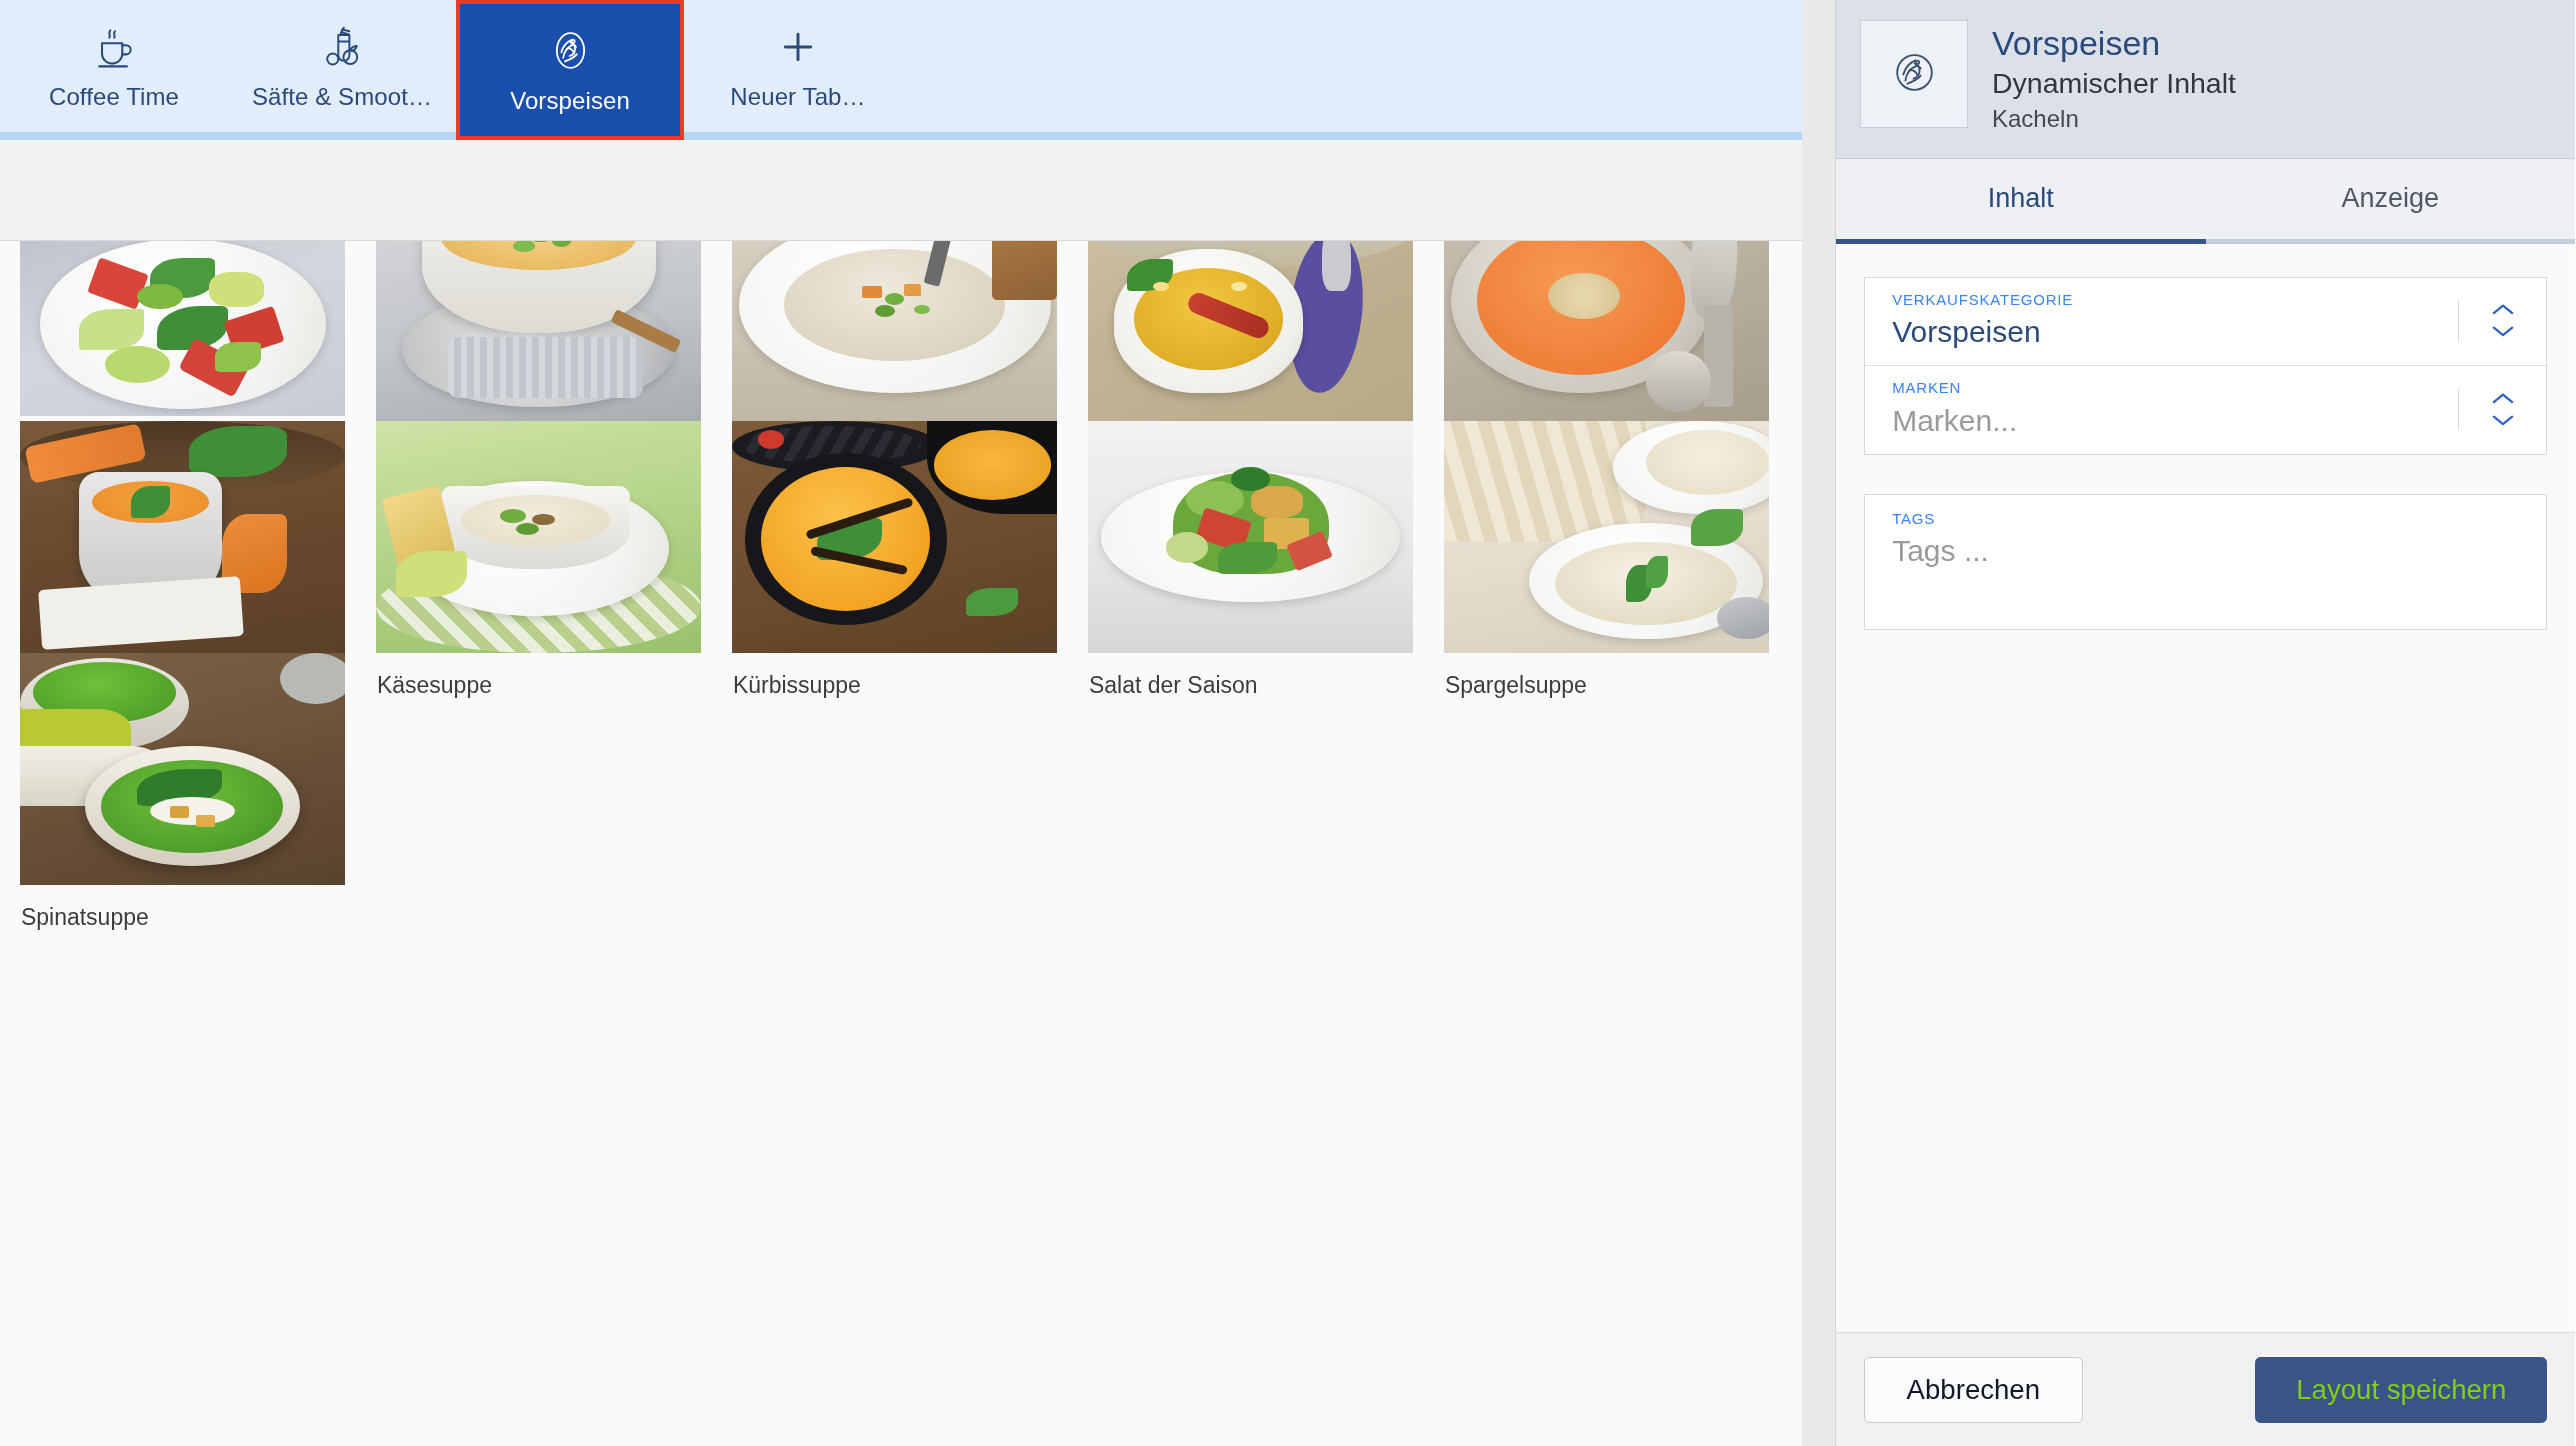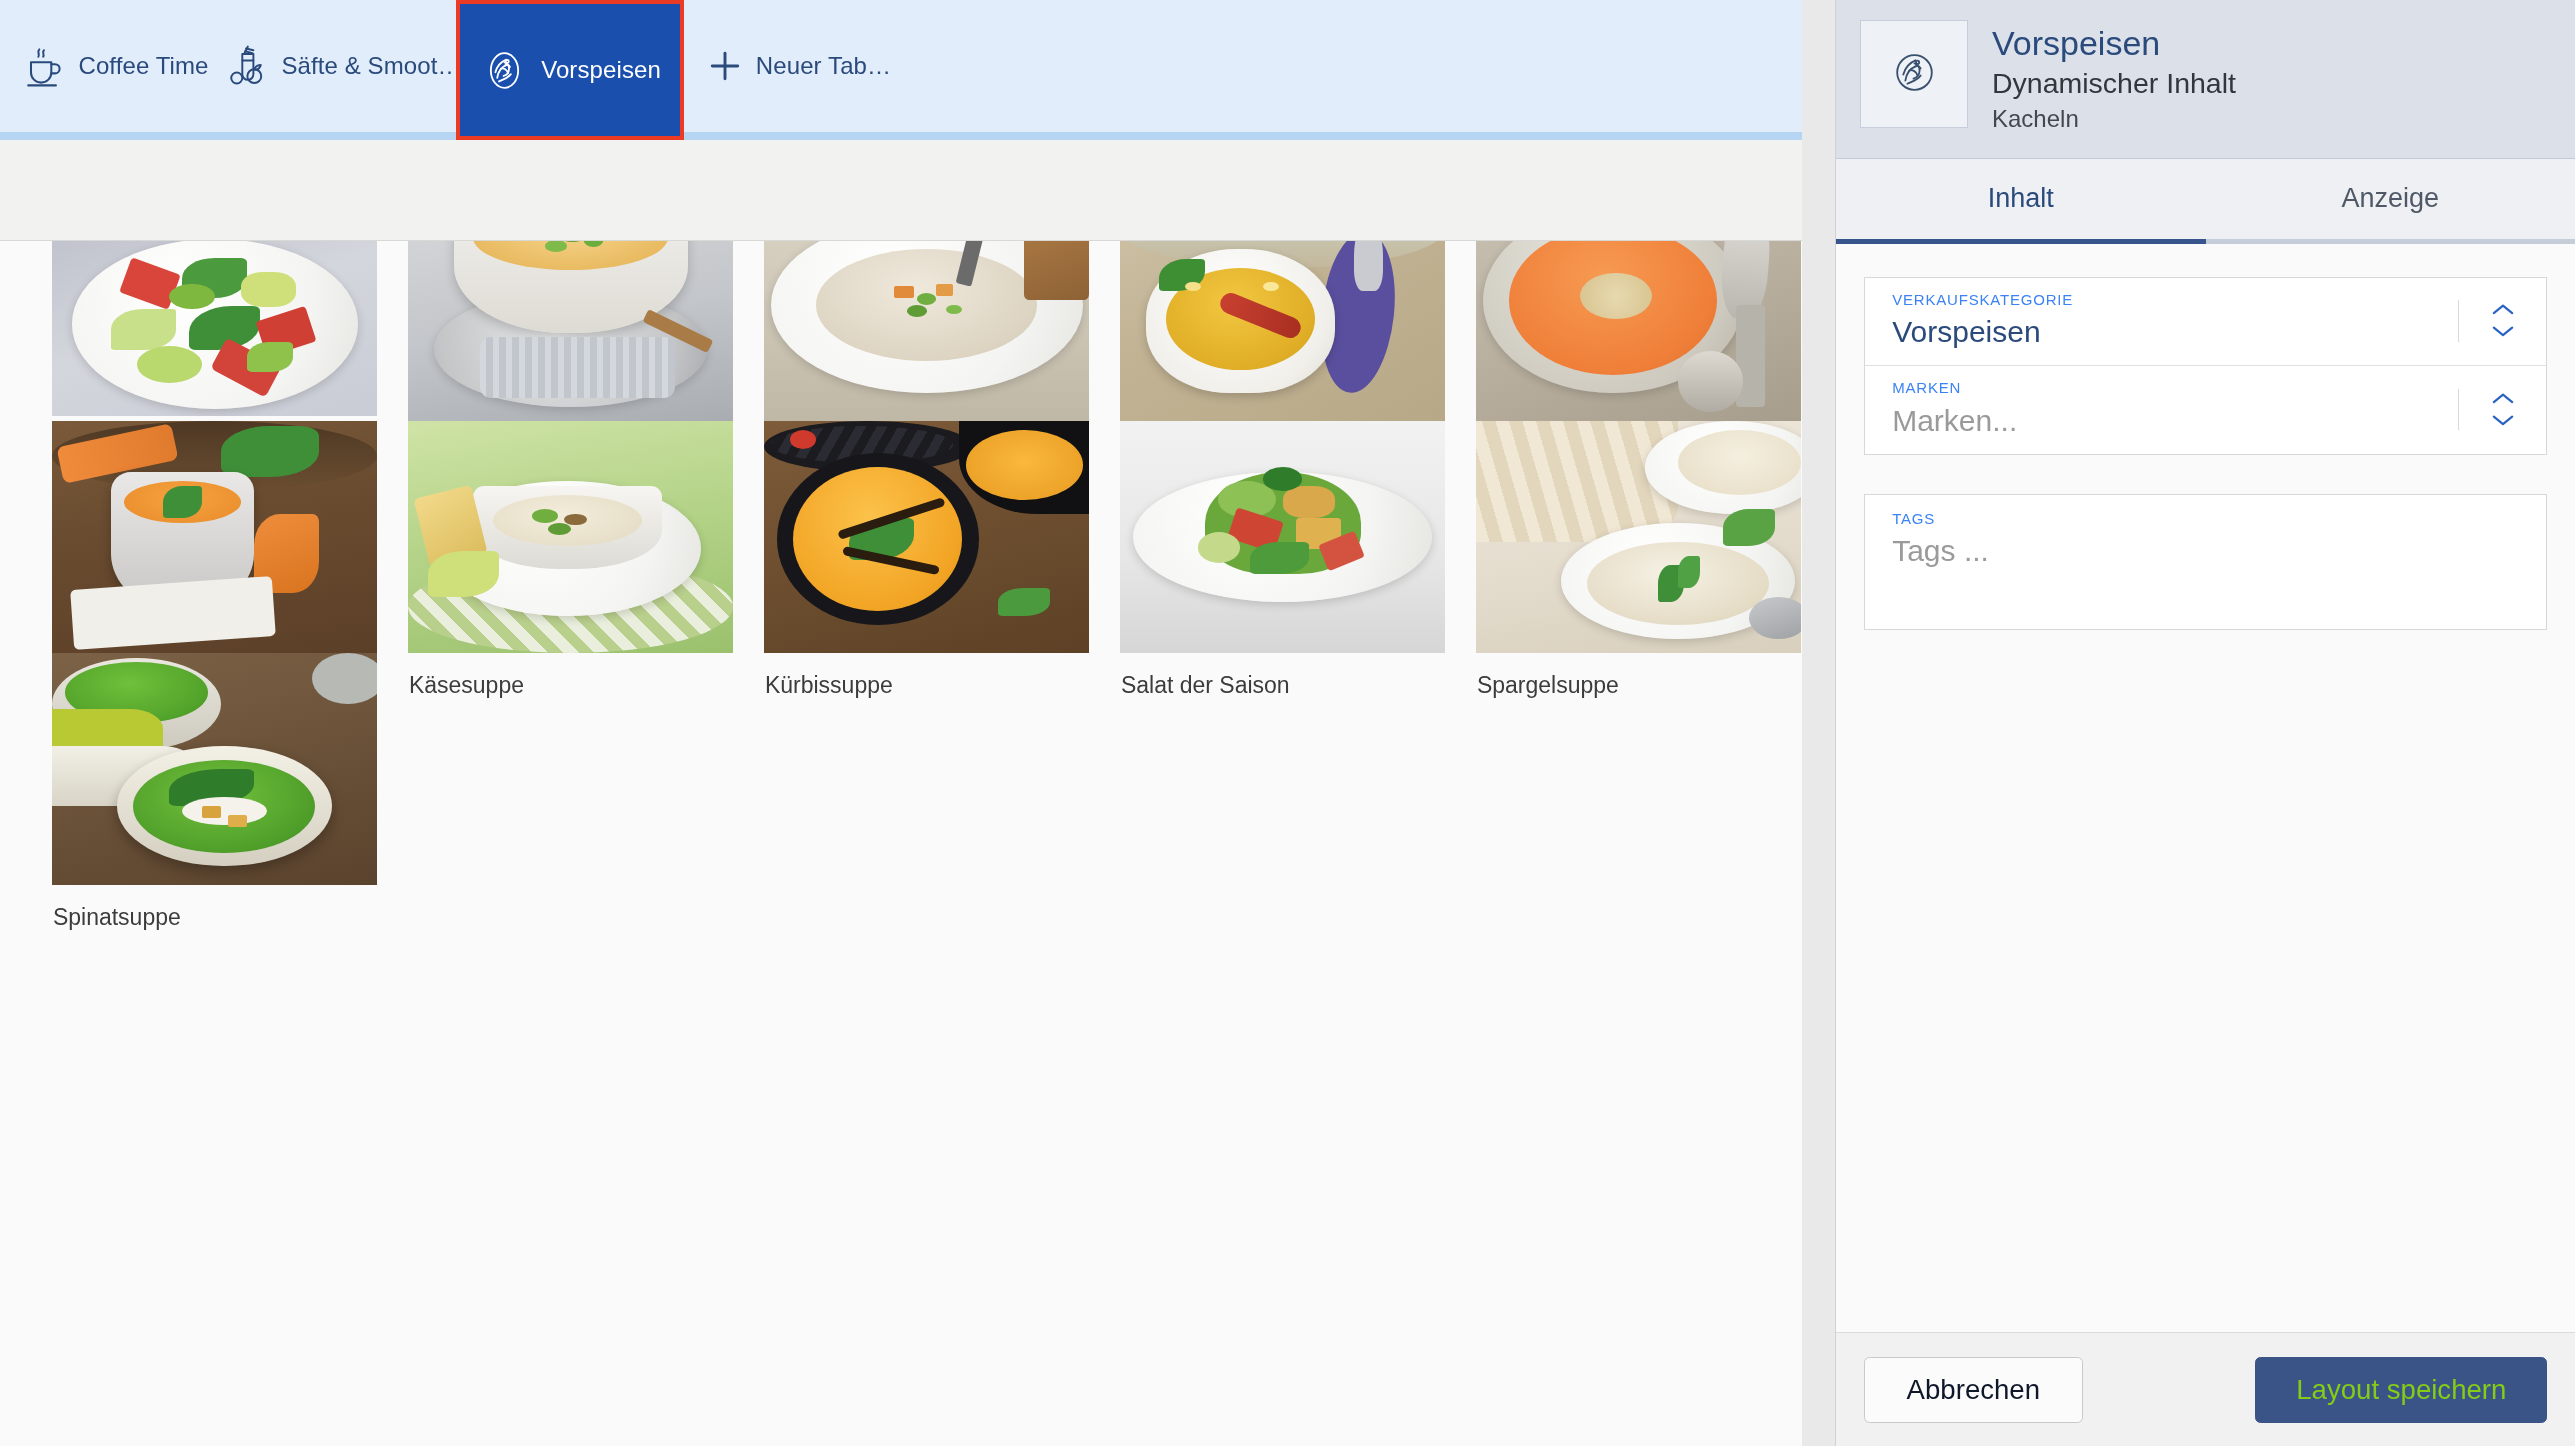--- a/index.html
+++ b/index.html
@@ -25,21 +25,21 @@
     height: 140px;
     background: #e1edfa;
     border-bottom: 8.3px solid #b6d5f2;
     display: flex;
     align-items: stretch;
     position: relative;
     flex: 0 0 auto;
   }
   .tab {
     width: 228px;
-    display: flex; flex-direction: row;
+    display: flex; flex-direction: column;
     align-items: center; justify-content: center;
     gap: 11px;
     color: #2a4a7c;
     position: relative;
     cursor: default;
   }
   .tab .tab-icon { height: 51px; display: flex; align-items: center; justify-content: center; }
   .tab .tab-icon svg { display: block; }
   .tab .tab-label {
     font-size: 24px;
@@ -64,21 +64,20 @@
     border-bottom: 1.8px solid #d8d8d6;
     flex: 0 0 auto;
   }
 
   
   .gridwrap {
     flex: 1 1 auto;
     background: #fafafa;
     position: relative;
     overflow: hidden;
-    margin-left: 32px;
   }
   .grid {
     display: grid;
     grid-template-columns: repeat(5, 356px);
     grid-auto-rows: 232px;
     column-gap: 0px;
     row-gap: 0px;
     padding: 20px 0 0 20px;
   }
   .cell { position: relative; width: 356px; height: 232px; }

